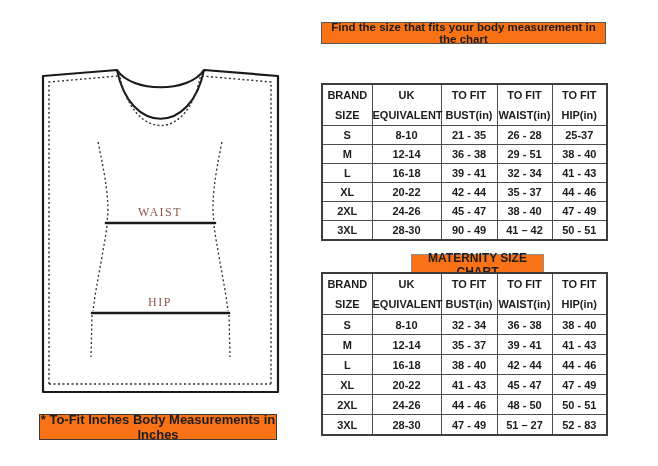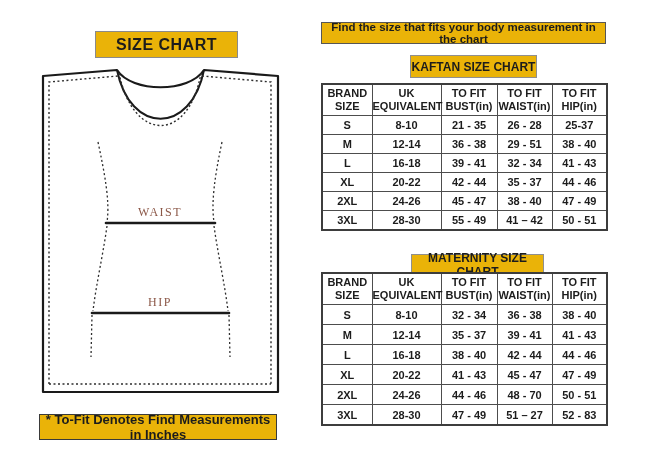--- a/index.html
+++ b/index.html
@@ -7,21 +7,21 @@
     position: relative;
     width: 658px;
     height: 466px;
     background: #ffffff;
     font-family: "Liberation Sans", sans-serif;
     color: #1c1c1c;
     overflow: hidden;
   }
   .box {
     position: absolute;
-    background: #eab308;
+    background: #f97316;
     display: flex;
     align-items: center;
     justify-content: center;
     text-align: center;
     font-weight: 700;
     box-sizing: border-box;
   }
   #size-chart-box {
     left: 95px; top: 31px; width: 143px; height: 27px;
     border: 1px solid #8a8a8a;
@@ -58,36 +58,33 @@
   #maternity-table { left: 321px; top: 272px; width: 285px; }
   .size-table th, .size-table td {
     border: 1px solid #4d4d4d;
     font-weight: 700;
     text-align: center;
     vertical-align: middle;
     padding: 0;
   }
   .size-table th {
     font-size: 11px;
-    line-height: 13px;
+    line-height: 20px;
     height: 30px;
     white-space: pre-line;
   }
   .size-table td { font-size: 11px; height: 18px; }
   #maternity-table td { height: 19px; }
   #garment-svg { position: absolute; left: 0; top: 0; }
 </style>
 </head>
 <body>
 
 <div class="sheet">
 
-  <div class="box" id="size-chart-box">
-    <span>SIZE CHART</span>
-  </div>
 
   <svg id="garment-svg" width="320" height="466" viewBox="0 0 320 466">
 
     <path d="M43 76 L117 70 C132 93 189 93 204 70 L278 76 L278 392 L43 392 Z" fill="#ffffff" stroke="#1a1a1a" stroke-width="2.2" stroke-linejoin="round"></path>
 
     <path d="M117 70 C130 135 191 135 204 70" fill="none" stroke="#1a1a1a" stroke-width="2"></path>
 
     <path d="M119 73 C133 143 189 143 201 73" fill="none" stroke="#2e2e2e" stroke-width="1.4" stroke-dasharray="2 2.3"></path>
 
     <path d="M49 384 L49 82 L118 76 M202 76 L271 82 L271 384 M49 384 L271 384" fill="none" stroke="#2e2e2e" stroke-width="1.4" stroke-dasharray="2 2.5"></path>
@@ -98,30 +95,27 @@
 
     <line x1="106" y1="223" x2="215" y2="223" stroke="#1a1a1a" stroke-width="2.6" stroke-linecap="round"></line>
 
     <line x1="92" y1="313" x2="229" y2="313" stroke="#1a1a1a" stroke-width="2.6" stroke-linecap="round"></line>
 
     <text x="160" y="216" text-anchor="middle" style="font-family:&quot;Liberation Serif&quot;, serif; font-size:12px; letter-spacing:1.5px;" fill="#8b5747">WAIST</text>
     <text x="160" y="306" text-anchor="middle" style="font-family:&quot;Liberation Serif&quot;, serif; font-size:12px; letter-spacing:1.5px;" fill="#8b5747">HIP</text>
   </svg>
 
   <div class="box" id="footnote-box">
-    <span>* To-Fit Denotes Find Measurements in Inches</span>
+    <span>* To-Fit Inches Body Measurements in Inches</span>
   </div>
 
   <div class="box" id="find-box">
     <span>Find the size that fits your body measurement in the chart</span>
   </div>
 
-  <div class="box" id="kaftan-title-box">
-    <span>KAFTAN SIZE CHART</span>
-  </div>
 
   <table class="size-table" id="kaftan-table">
     <colgroup>
       <col style="width:50px">
         <col style="width:69px">
         <col style="width:56px">
         <col style="width:55px">
         <col style="width:55px">
     </colgroup>
     <thead>
@@ -170,21 +164,21 @@
         <tr>
           <td>2XL</td>
           <td>24-26</td>
           <td>45 - 47</td>
           <td>38 - 40</td>
           <td>47 - 49</td>
         </tr>
         <tr>
           <td>3XL</td>
           <td>28-30</td>
-          <td>55 - 49</td>
+          <td>90 - 49</td>
           <td>41 – 42</td>
           <td>50 - 51</td>
         </tr>
       </tbody>
   </table>
 
   <div class="box" id="maternity-title-box">
     <span>MATERNITY SIZE CHART</span>
   </div>
 
@@ -236,21 +230,21 @@
           <td>XL</td>
           <td>20-22</td>
           <td>41 - 43</td>
           <td>45 - 47</td>
           <td>47 - 49</td>
         </tr>
         <tr>
           <td>2XL</td>
           <td>24-26</td>
           <td>44 - 46</td>
-          <td>48 - 70</td>
+          <td>48 - 50</td>
           <td>50 - 51</td>
         </tr>
         <tr>
           <td>3XL</td>
           <td>28-30</td>
           <td>47 - 49</td>
           <td>51 – 27</td>
           <td>52 - 83</td>
         </tr>
       </tbody>

